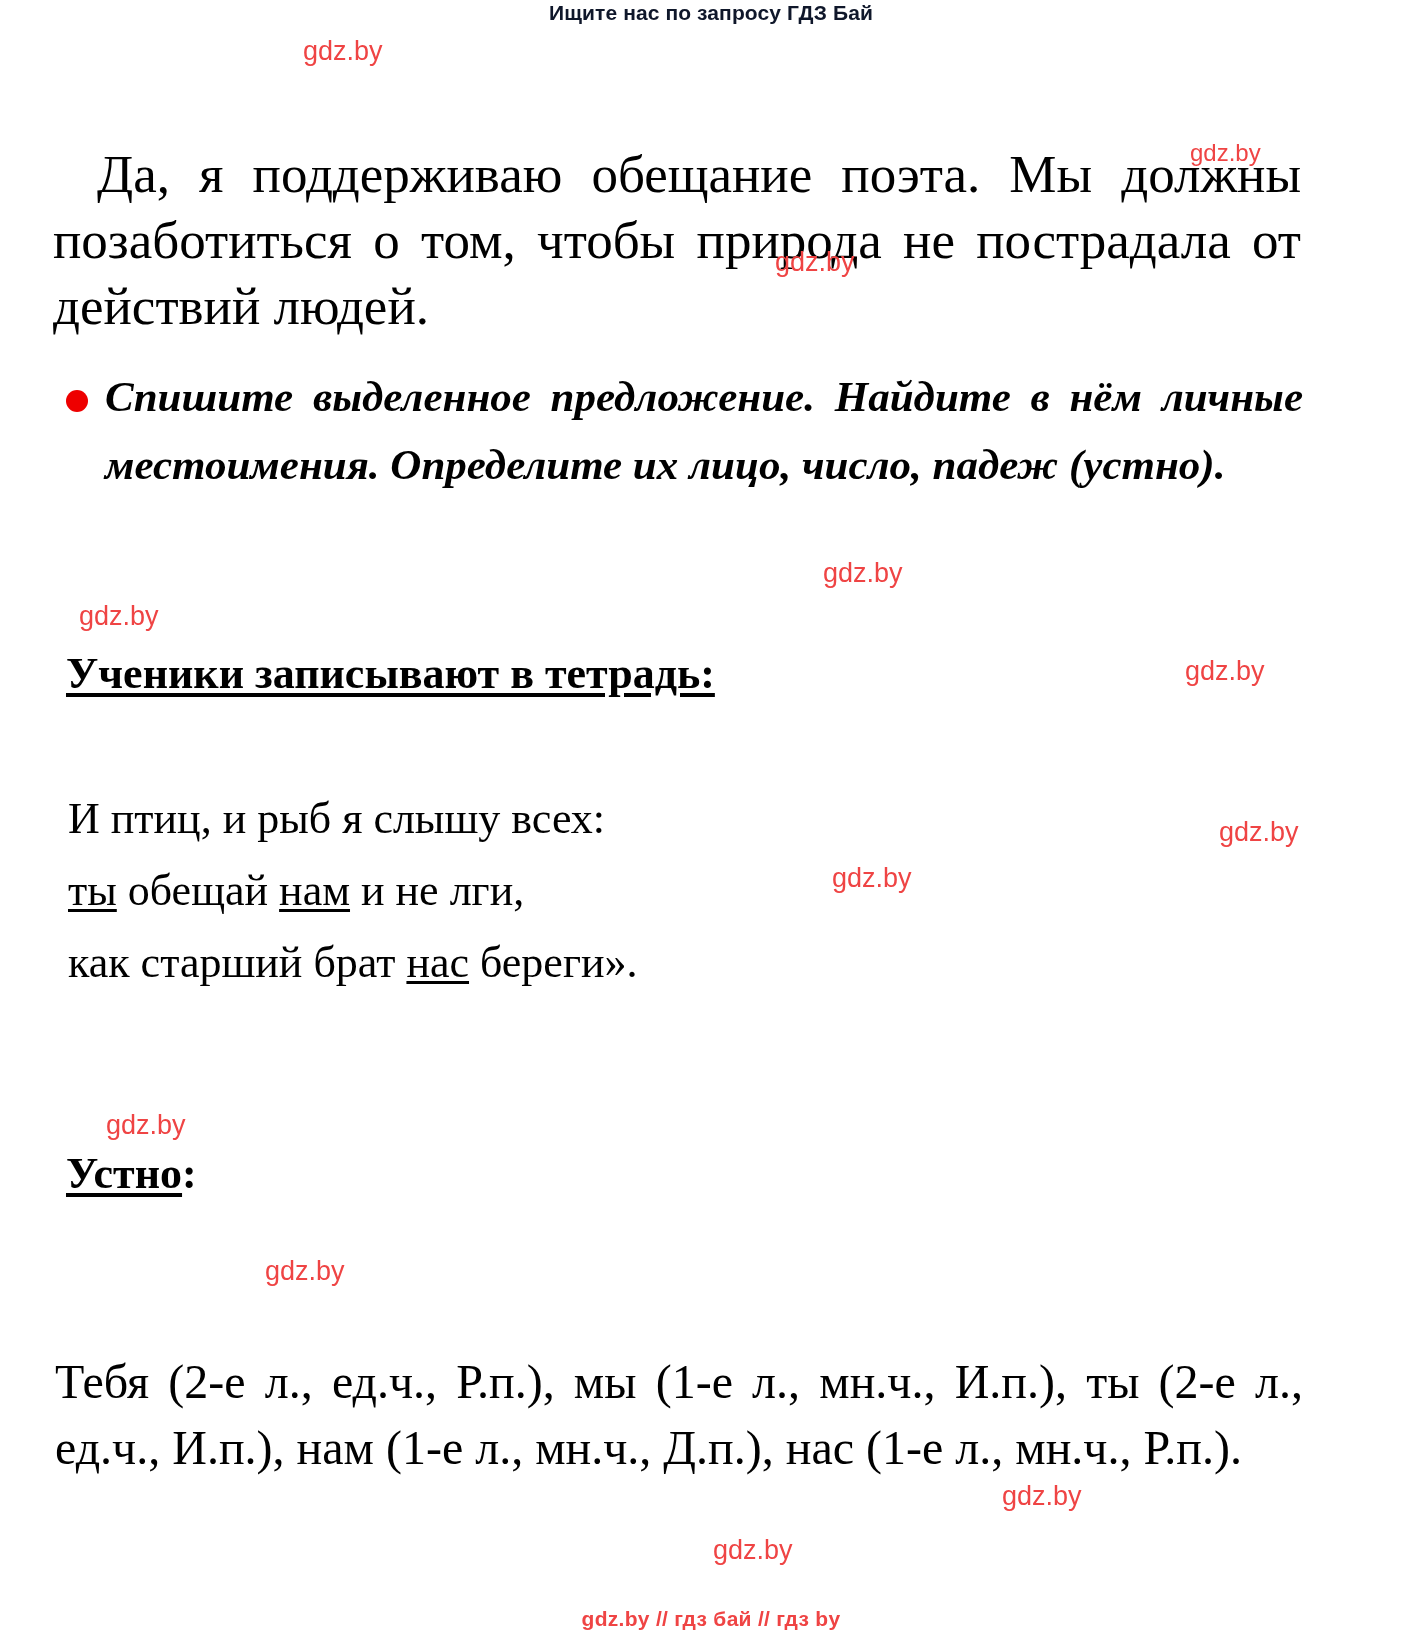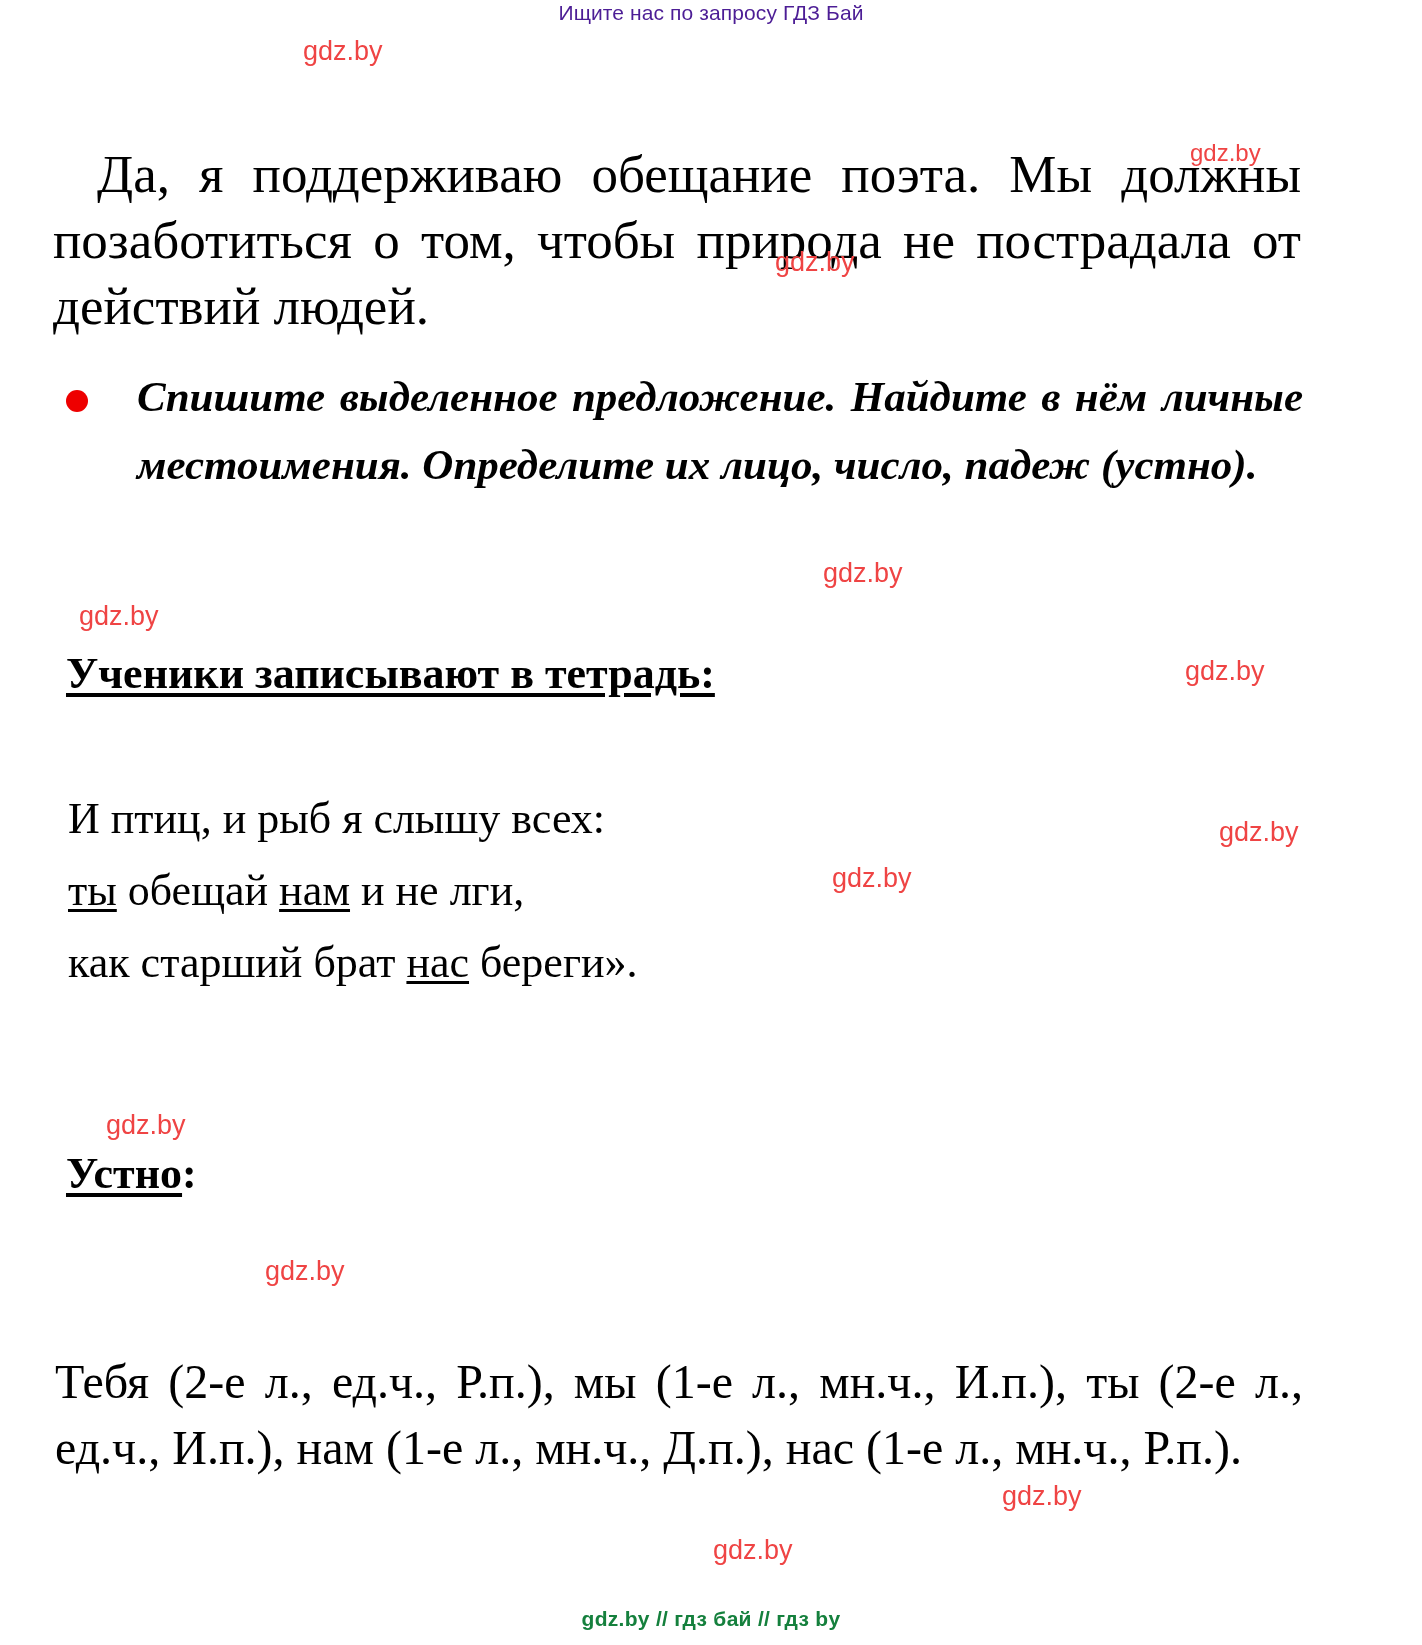--- a/index.html
+++ b/index.html
@@ -19,22 +19,22 @@
 
   
   .promo-bar {
     position: absolute;
     top: 0;
     left: 0;
     width: 1422px;
     text-align: center;
     font-family: "Liberation Sans", "DejaVu Sans", sans-serif;
     font-size: 21px;
-    font-weight: 400;
-    color: #4c1d95;
+    font-weight: 700;
+    color: #0f172a;
     letter-spacing: 0.1px;
     line-height: 26px;
   }
 
   
   .wm {
     position: absolute;
     font-family: "Liberation Sans", "DejaVu Sans", sans-serif;
     font-size: 27px;
     font-weight: 400;
@@ -80,21 +80,21 @@
   .bullet-dot {
     position: absolute;
     left: 13px;
     top: 27px;
     width: 22px;
     height: 22px;
     border-radius: 50%;
     background: #ee0000;
   }
   #task-text {
-    margin-left: 84px;
+    margin-left: 52px;
     font-size: 43px;
     line-height: 68px;
     font-weight: 700;
     font-style: italic;
     text-align: justify;
     text-justify: inter-word;
   }
 
   
   .heading {
@@ -143,21 +143,21 @@
   
   .footer-bar {
     position: absolute;
     left: 0;
     bottom: 14px;
     width: 1422px;
     text-align: center;
     font-family: "Liberation Sans", "DejaVu Sans", sans-serif;
     font-size: 21px;
     font-weight: 700;
-    color: #15803d;
+    color: #ef4444;
     letter-spacing: 0.3px;
   }
 </style>
 </head>
 <body>
 
 <div class="promo-bar">Ищите нас по запросу ГДЗ Бай</div>
 
 <div class="sheet">
 

